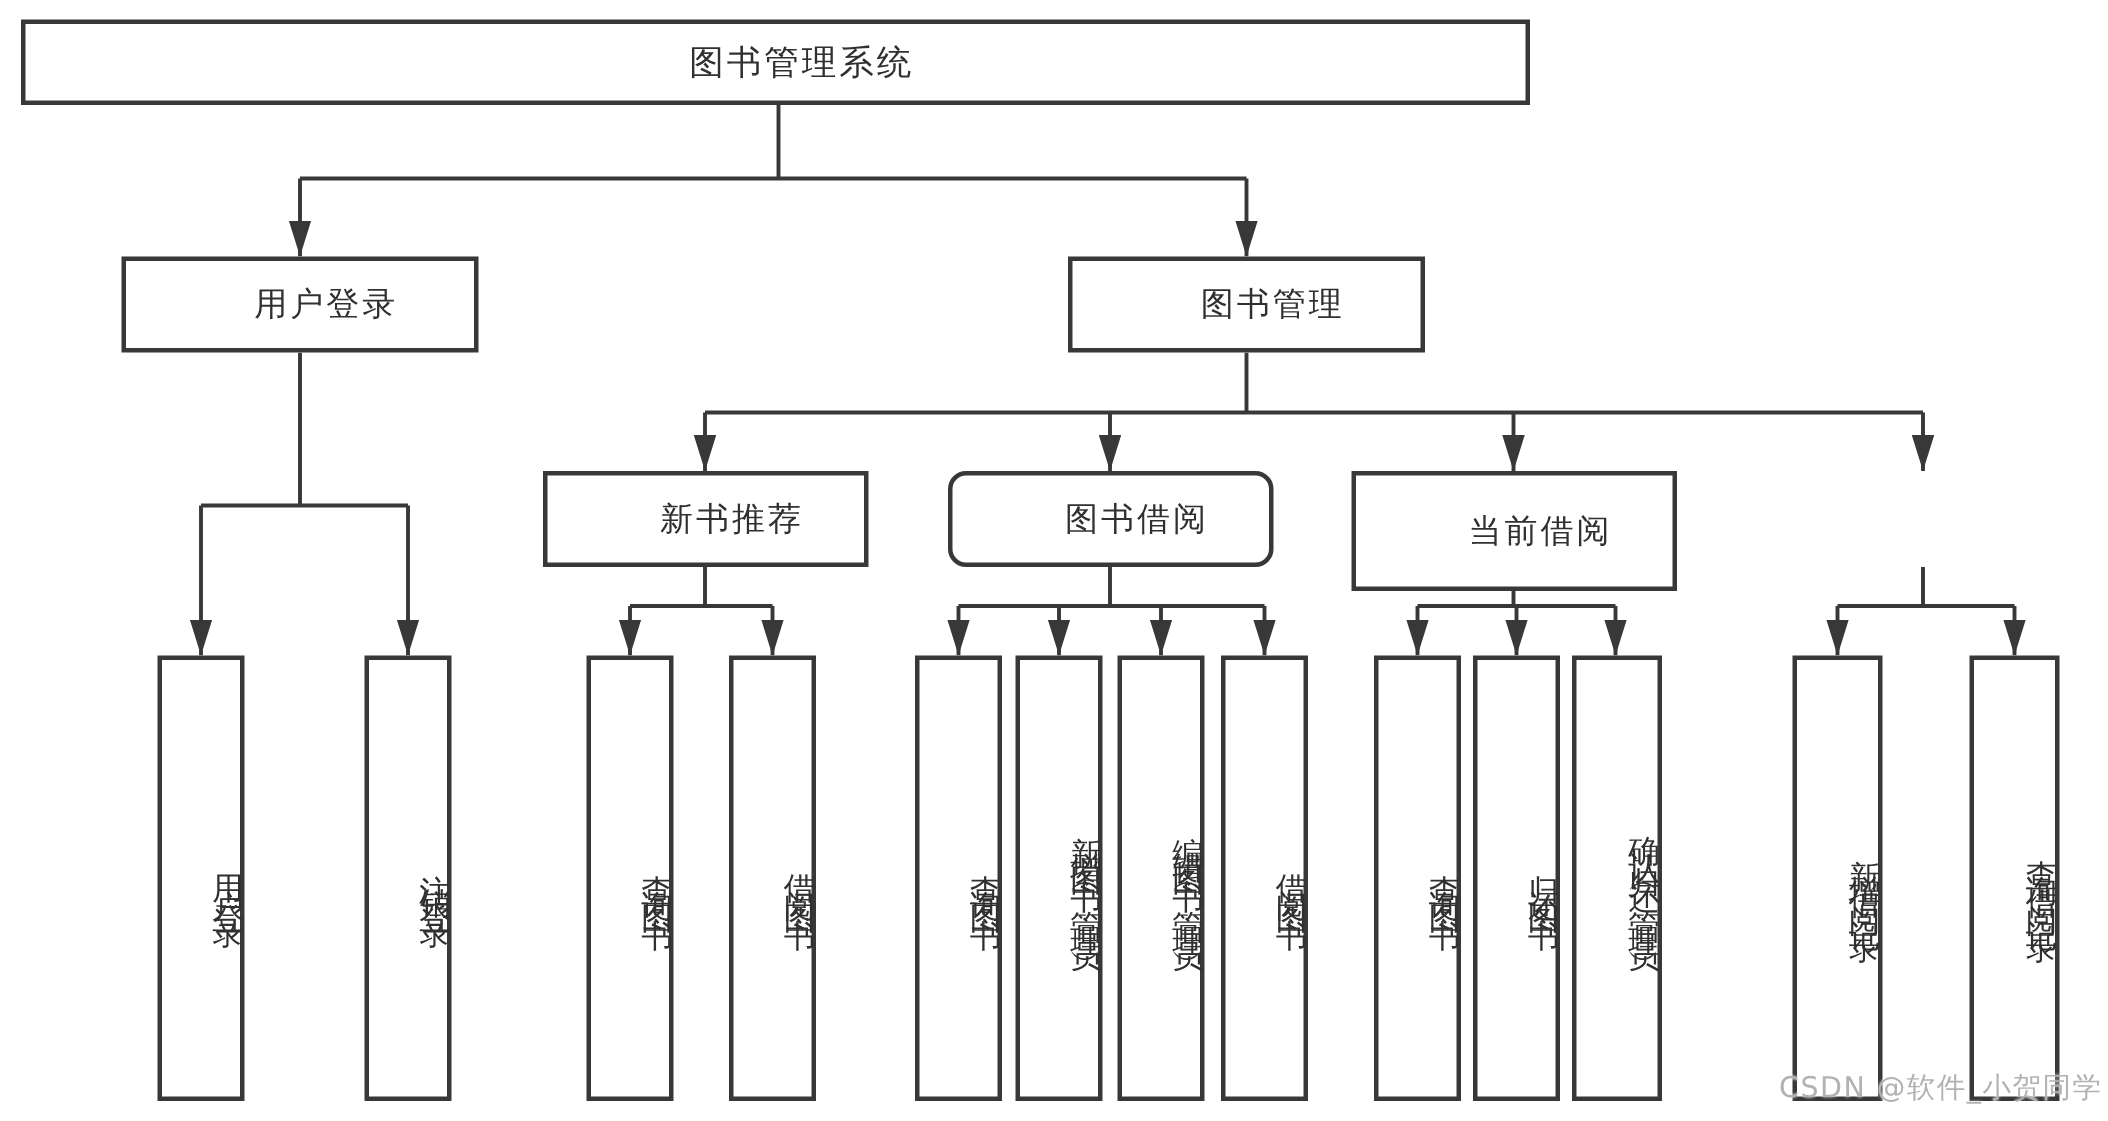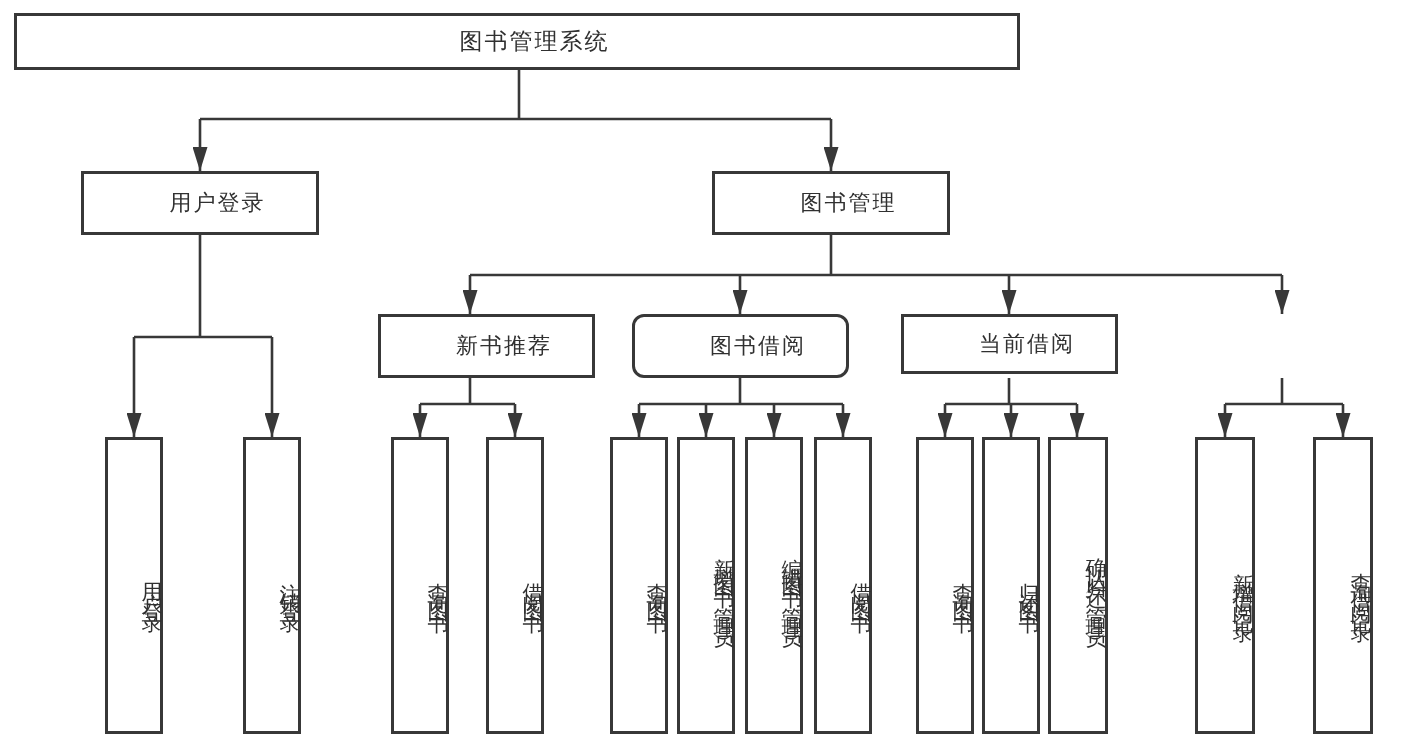--- a/index.html
+++ b/index.html
@@ -105,36 +105,37 @@
     <path class="bus" d="M1282 378 V404 M1225 404 H1343"></path>
     <path class="stem" marker-end="url(#ah)" d="M1225 404 V437"></path>
     <path class="stem" marker-end="url(#ah)" d="M1343 404 V437"></path>
   </svg>
 
   <div class="node hnode root" style="left:14px; top:13px; width:1006px; height:57px;">图书管理系统</div>
 
   <div class="node hnode" style="left:81px; top:171px; width:238px; height:64px;">用户登录</div>
   <div class="node hnode" style="left:712px; top:171px; width:238px; height:64px;">图书管理</div>
 
-  <div class="node hnode" style="left:362px; top:314px; width:217px; height:64px;margin-left:16px;">新书推荐</div>
+  <div class="node hnode" style="left:362px; top:314px; width:217px; height:64px;">新书推荐</div>
   <div class="node hnode" style="left:632px; top:314px; width:217px; height:64px;border-radius:12px;">图书借阅</div>
-  <div class="node hnode" style="left:901px; top:314px; width:217px; height:60px;">当前借阅</div>
+  <div class="node hnode" style="left:901px; top:314px; width:217px; height:80px;">当前借阅</div>
 
   <div class="node leaf" style="left:105px; top:437px; width:58px; height:297px;">用户登录</div>
   <div class="node leaf" style="left:243px; top:437px; width:58px; height:297px;">注销登录</div>
 
   <div class="node leaf" style="left:391px; top:437px; width:58px; height:297px;">查询图书</div>
   <div class="node leaf" style="left:486px; top:437px; width:58px; height:297px;">借阅图书</div>
 
   <div class="node leaf" style="left:610px; top:437px; width:58px; height:297px;">查询图书</div>
   <div class="node leaf" style="left:677px; top:437px; width:58px; height:297px;">新增图书（管理员）</div>
   <div class="node leaf" style="left:745px; top:437px; width:58px; height:297px;">编辑图书（管理员）</div>
   <div class="node leaf" style="left:814px; top:437px; width:58px; height:297px;">借阅图书</div>
 
   <div class="node leaf" style="left:916px; top:437px; width:58px; height:297px;">查询图书</div>
   <div class="node leaf" style="left:982px; top:437px; width:58px; height:297px;">归还图书</div>
   <div class="node leaf" style="left:1048px; top:437px; width:60px; height:297px;">确认归还（管理员）</div>
 
   <div class="node leaf" style="left:1195px; top:437px; width:60px; height:297px;">新增借阅记录</div>
   <div class="node leaf" style="left:1313px; top:437px; width:60px; height:297px;">查询借阅记录</div>
 
+  <div class="watermark">CSDN @软件_小贺同学</div>
 
 </div>
 
 </body></html>

